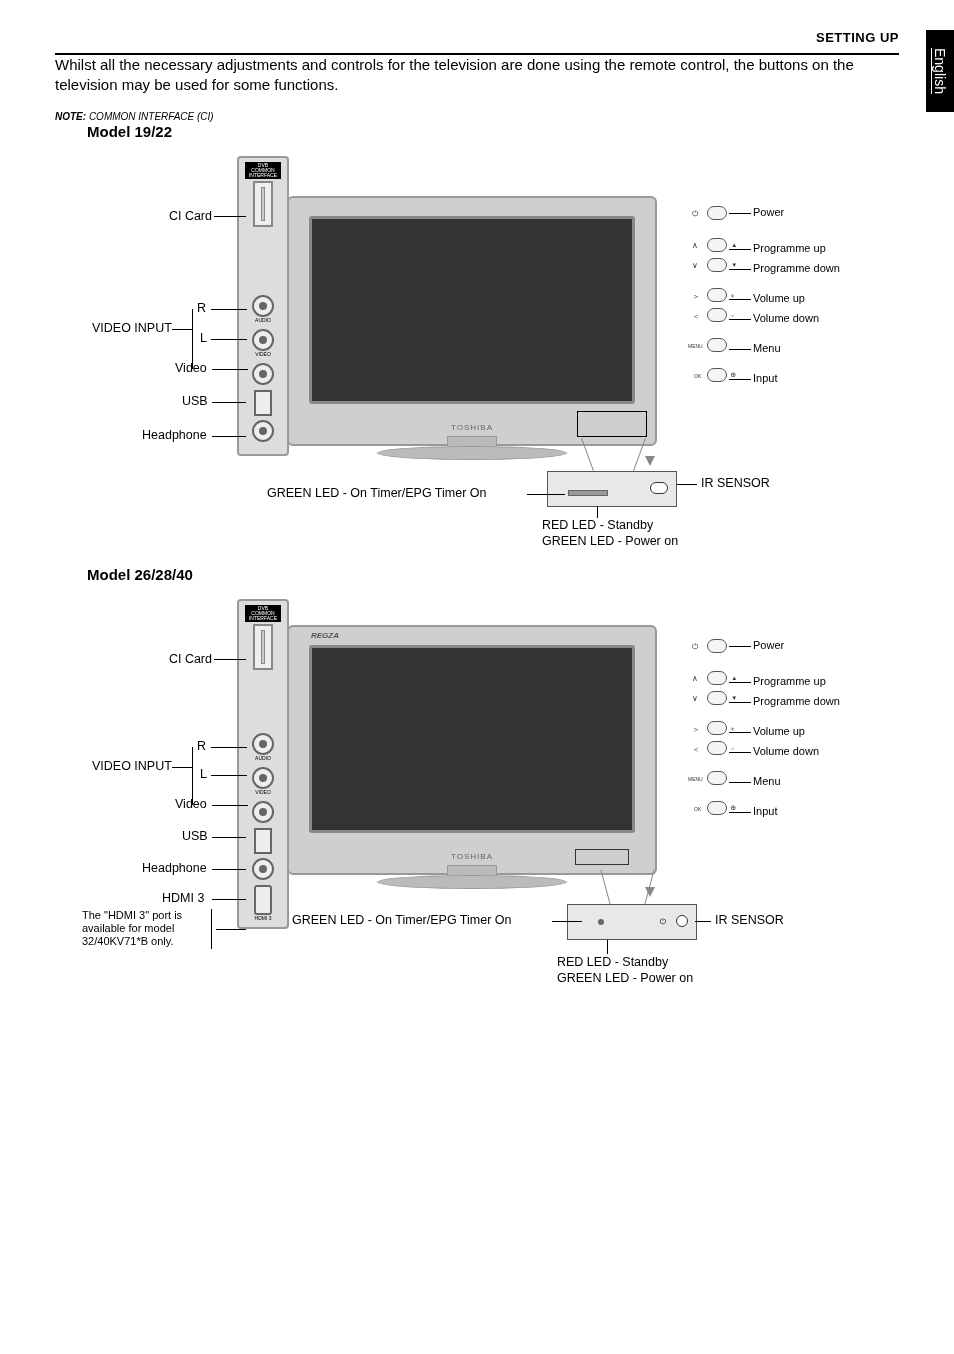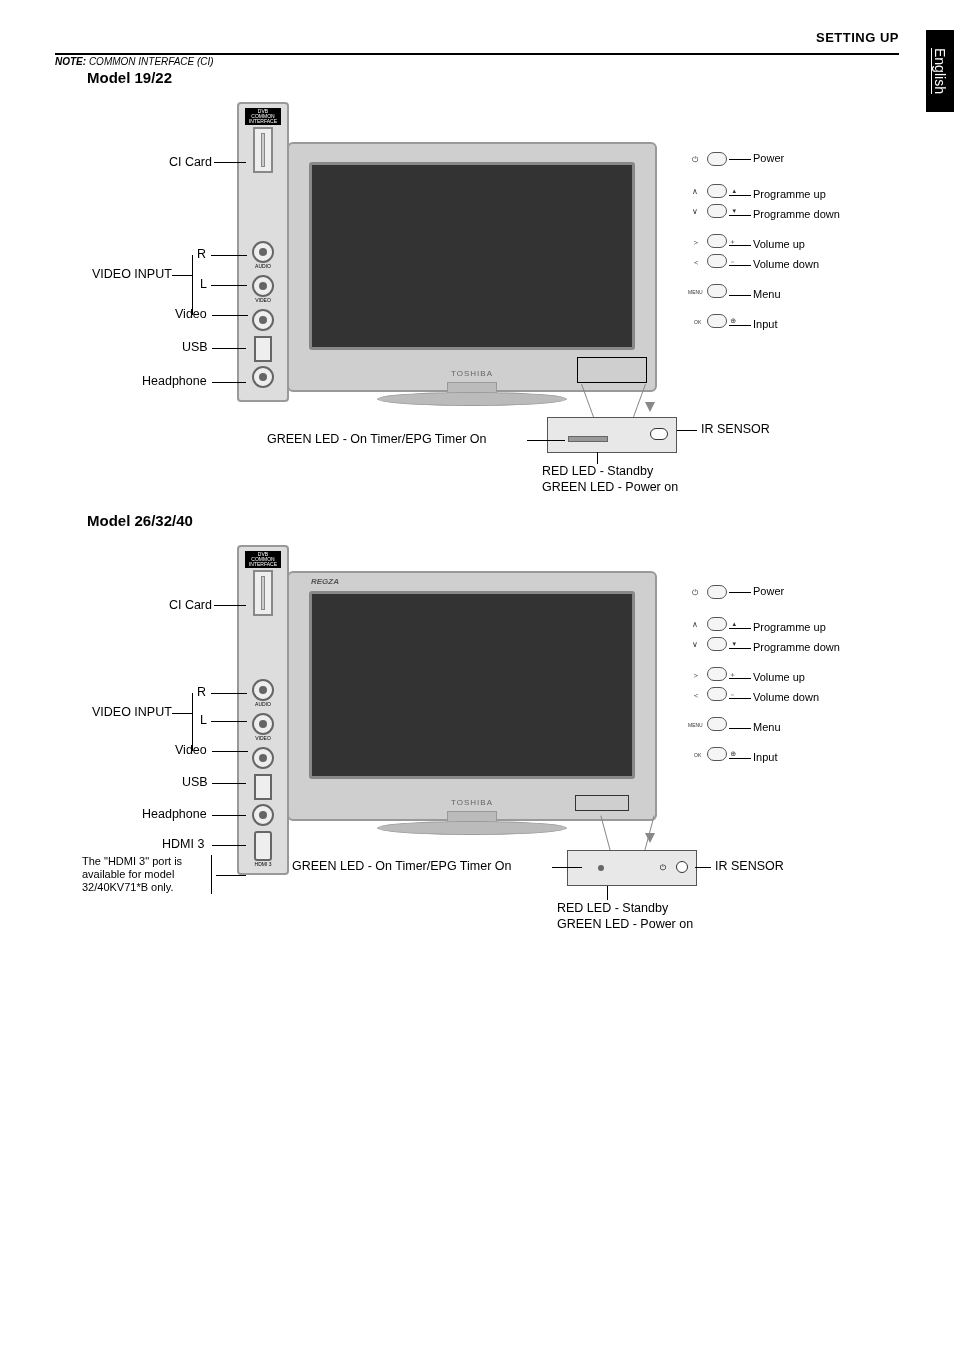--- a/index.html
+++ b/index.html
@@ -65,20 +65,21 @@
 </head>
 <body>
 
 <div class="page">
   <div class="lang-tab"><span>English</span></div>
 
   <div class="section-label">SETTING UP</div>
   <div class="header-rule"></div>
 
 
+  <p class="intro">Whilst all the necessary adjustments and controls for the television are done using the remote control, the buttons on the television may be used for some functions.</p>
 
   <p class="note-line">
     <span class="note-label">NOTE:</span><span class="note-rest"> COMMON INTERFACE (CI)</span>
   </p>
 
   <p class="model-label">Model 19/22</p>
 
   <div class="diagram-wrap">
 
     <div class="side-panel">
@@ -183,21 +184,21 @@
     <div class="lbl small" style="left:686px; top:146px;">Volume up</div>
     <div class="leader leader-h" style="left:662px; top:153px; width:22px"></div>
     <div class="lbl small" style="left:686px; top:166px;">Volume down</div>
     <div class="leader leader-h" style="left:662px; top:173px; width:22px"></div>
     <div class="lbl small" style="left:686px; top:196px;">Menu</div>
     <div class="leader leader-h" style="left:662px; top:203px; width:22px"></div>
     <div class="lbl small" style="left:686px; top:226px;">Input</div>
     <div class="leader leader-h" style="left:662px; top:233px; width:22px"></div>
   </div>
 
-  <p class="model-label">Model 26/32/40</p>
+  <p class="model-label">Model 26/28/40</p>
 
   <div class="diagram-wrap2">
 
     <div class="side-panel tall">
       <div class="sp-label"><span>DVB</span><br><span>COMMON</span><br><span>INTERFACE</span></div>
       <div class="sp-slot">
           <div class="sp-slot-inner"></div>
         </div>
       <div style="height:55px"></div>
       <div class="sp-jack"></div>

